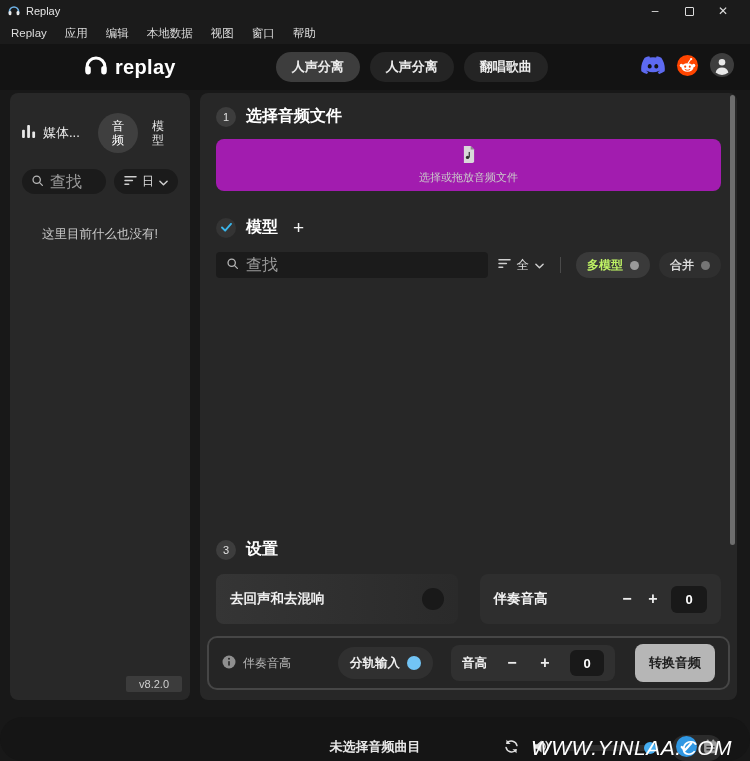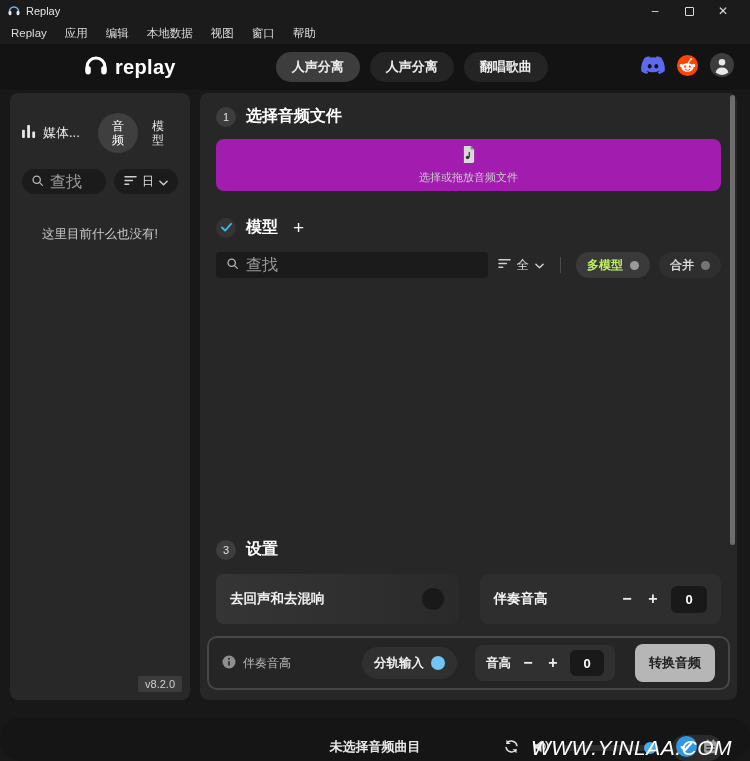--- a/index.html
+++ b/index.html
@@ -40,21 +40,21 @@
                color:#e2e2e2; font-size:12px; }
   .sb-circle .stack { width:14px; word-break:break-all; text-align:center; line-height:1.2; }
   .sb-circle.selected { background:#3f3f3f; color:#fff; }
   .sb-search-row { display:flex; gap:8px; margin-top:16px; }
   .sb-search { flex:1; height:25px; background:#1b1b1b; border-radius:13px; display:flex; align-items:center;
                gap:6px; padding:0 9px; min-width:0; }
   .sb-sort { height:25px; background:#1b1b1b; border-radius:13px; display:flex; align-items:center; gap:5px;
              padding:0 10px; color:#dedede; font-size:12px; }
   .sb-empty { margin-top:32px; text-align:center; font-size:12.5px; color:#c9c9c9; }
   .sb-version { position:absolute; right:8px; bottom:8px; background:#3c3c3c; border-radius:2px;
-                padding:2px 7px; font-size:11px; color:#cfcfcf; }
+                padding:2px 13px; font-size:11px; color:#cfcfcf; }
   input.flat { background:transparent; border:none; outline:none; color:#cccccc; font-size:16px; width:100%;
                font-family:Liberation Serif, serif; }
   input.flat::placeholder { color:#9a9a9a; opacity:1; }
   
   .main { flex:1; background:#272727; border-radius:8px; padding:13px 16px 10px; position:relative;
           display:flex; flex-direction:column; }
   .scroll-thumb { position:absolute; top:2px; right:2px; width:5px; height:450px; background:#6d6d6d; border-radius:3px; }
   .sec-head { display:flex; align-items:center; gap:10px; }
   .badge { width:20px; height:20px; border-radius:50%; background:#3d3d3d; color:#e0e0e0; font-size:11px;
            display:flex; align-items:center; justify-content:center; flex:none; }
@@ -91,21 +91,21 @@
   .stepper { margin-left:auto; display:flex; align-items:center; gap:10px; }
   .step-btn { font-size:16px; font-weight:bold; color:#ededed; width:16px; text-align:center; }
   .value-box { width:36px; height:27px; background:#191919; border-radius:6px; color:#ffffff; font-size:13px;
                font-weight:bold; display:flex; align-items:center; justify-content:center; }
   .action-bar { margin:12px -9px 0; height:54px; border:2px solid #464646; border-radius:10px; background:#252525;
                 display:flex; align-items:center; padding:0 13px; gap:10px; }
   .hint { display:flex; align-items:center; gap:7px; font-size:12px; color:#b5b5b5; }
   .split-pill { margin-left:auto; height:32px; border-radius:16px; background:#303030; display:flex;
                 align-items:center; gap:7px; padding:0 12px; font-size:12.5px; font-weight:bold; color:#f0f0f0; }
   .dot-blue { width:14px; height:14px; background:#72c4f5; }
-  .pitch-group { height:36px; border-radius:8px; background:#303030; display:flex; align-items:center; gap:9px;
+  .pitch-group { height:36px; border-radius:8px; background:#303030; display:flex; align-items:center; gap:17px;
                  padding:0 11px; font-size:12.5px; font-weight:bold; color:#f0f0f0; margin-left:8px; }
   .pitch-group .value-box { width:34px; height:26px; }
   .convert-btn { height:38px; border-radius:8px; background:#b6b6b6; color:#1d1d1d; font-size:13px;
                  font-weight:bold; display:flex; align-items:center; justify-content:center; padding:0 14px;
                  margin-left:10px; }
   
   .footer { position:absolute; left:0; right:0; bottom:0; height:44px; background:#151515;border-radius:27px; }
   .track-label { position:absolute; left:50%; top:21px; transform:translateX(-50%); font-size:13px;
                  font-weight:bold; color:#e9e9e9; white-space:nowrap; }
   .player-controls { position:absolute; right:28px; top:18px; display:flex; align-items:center; gap:13px; height:26px; }

